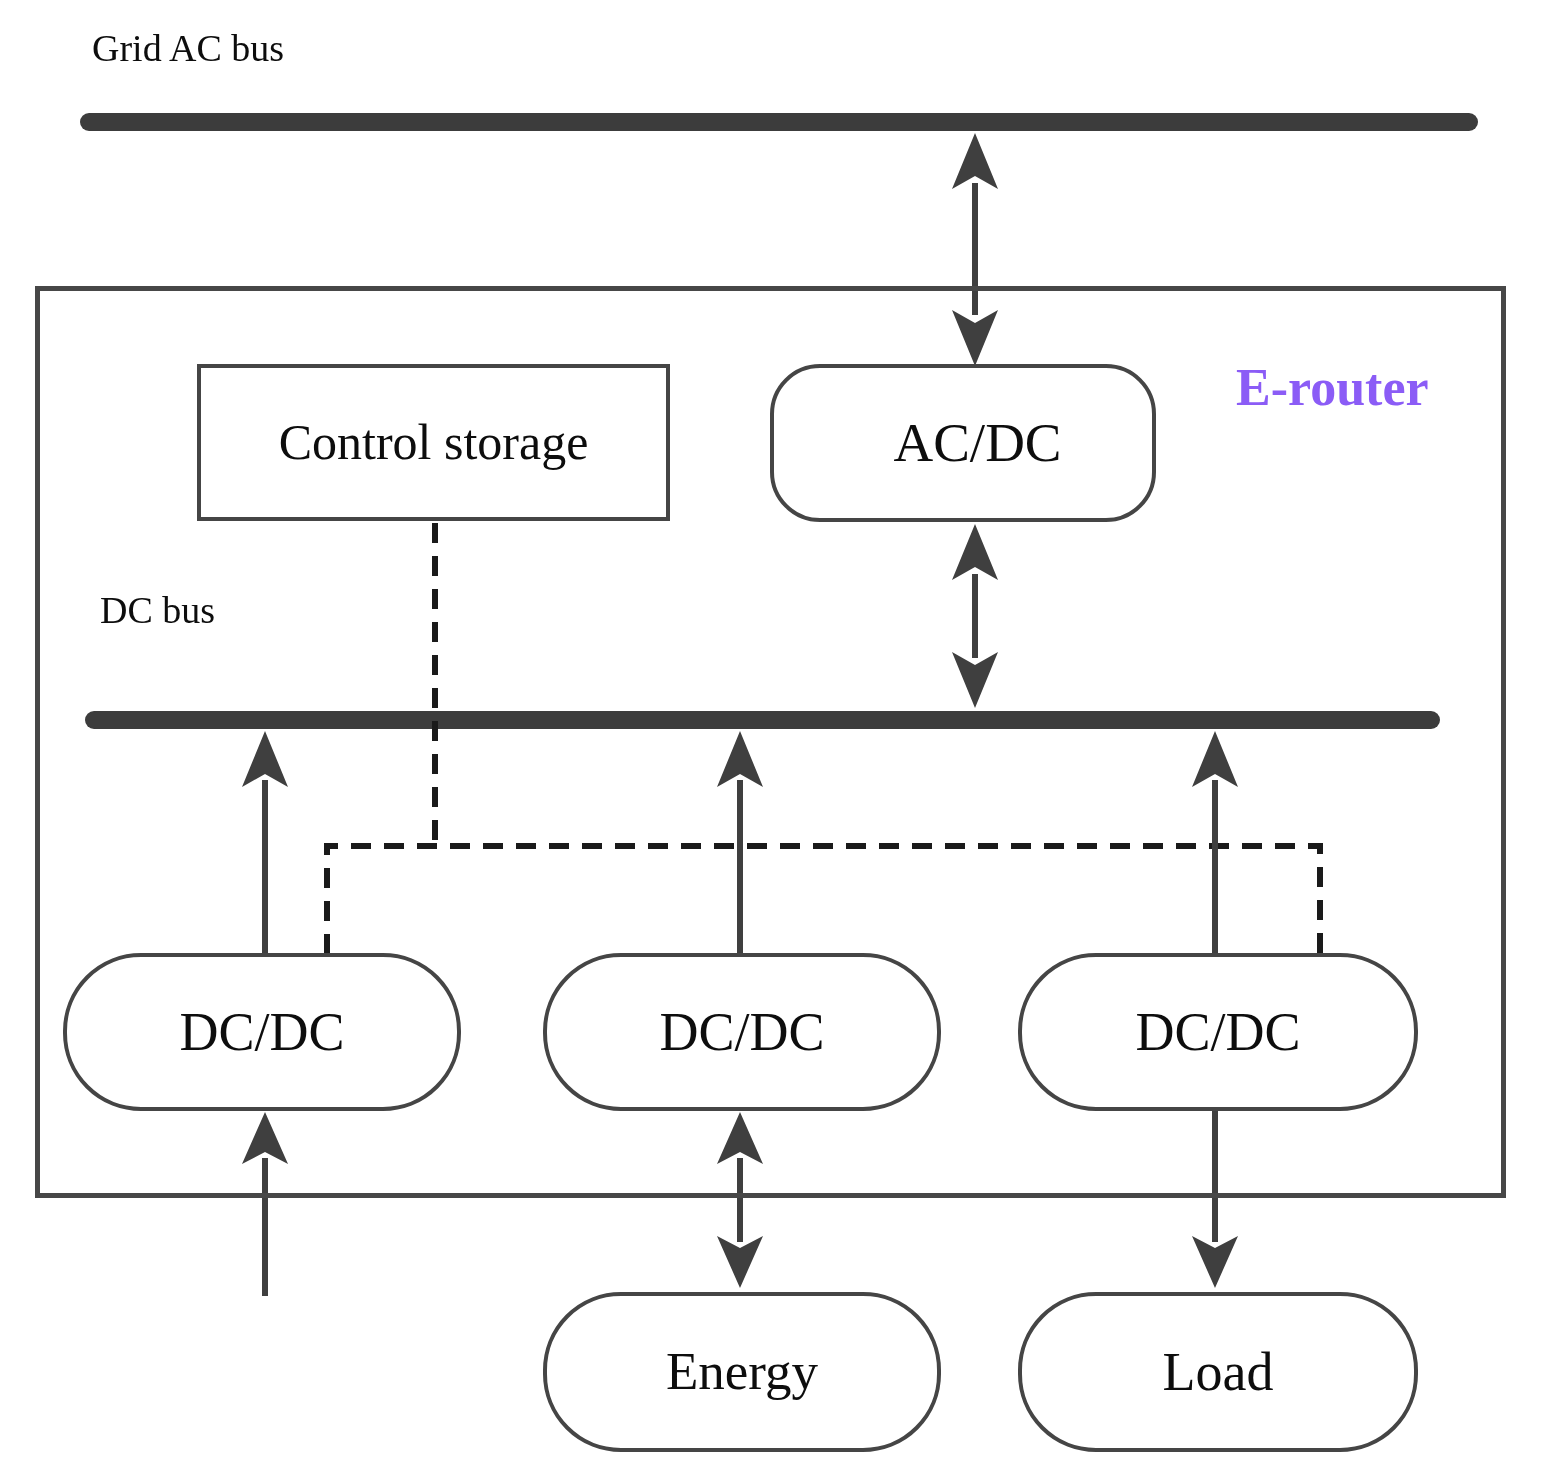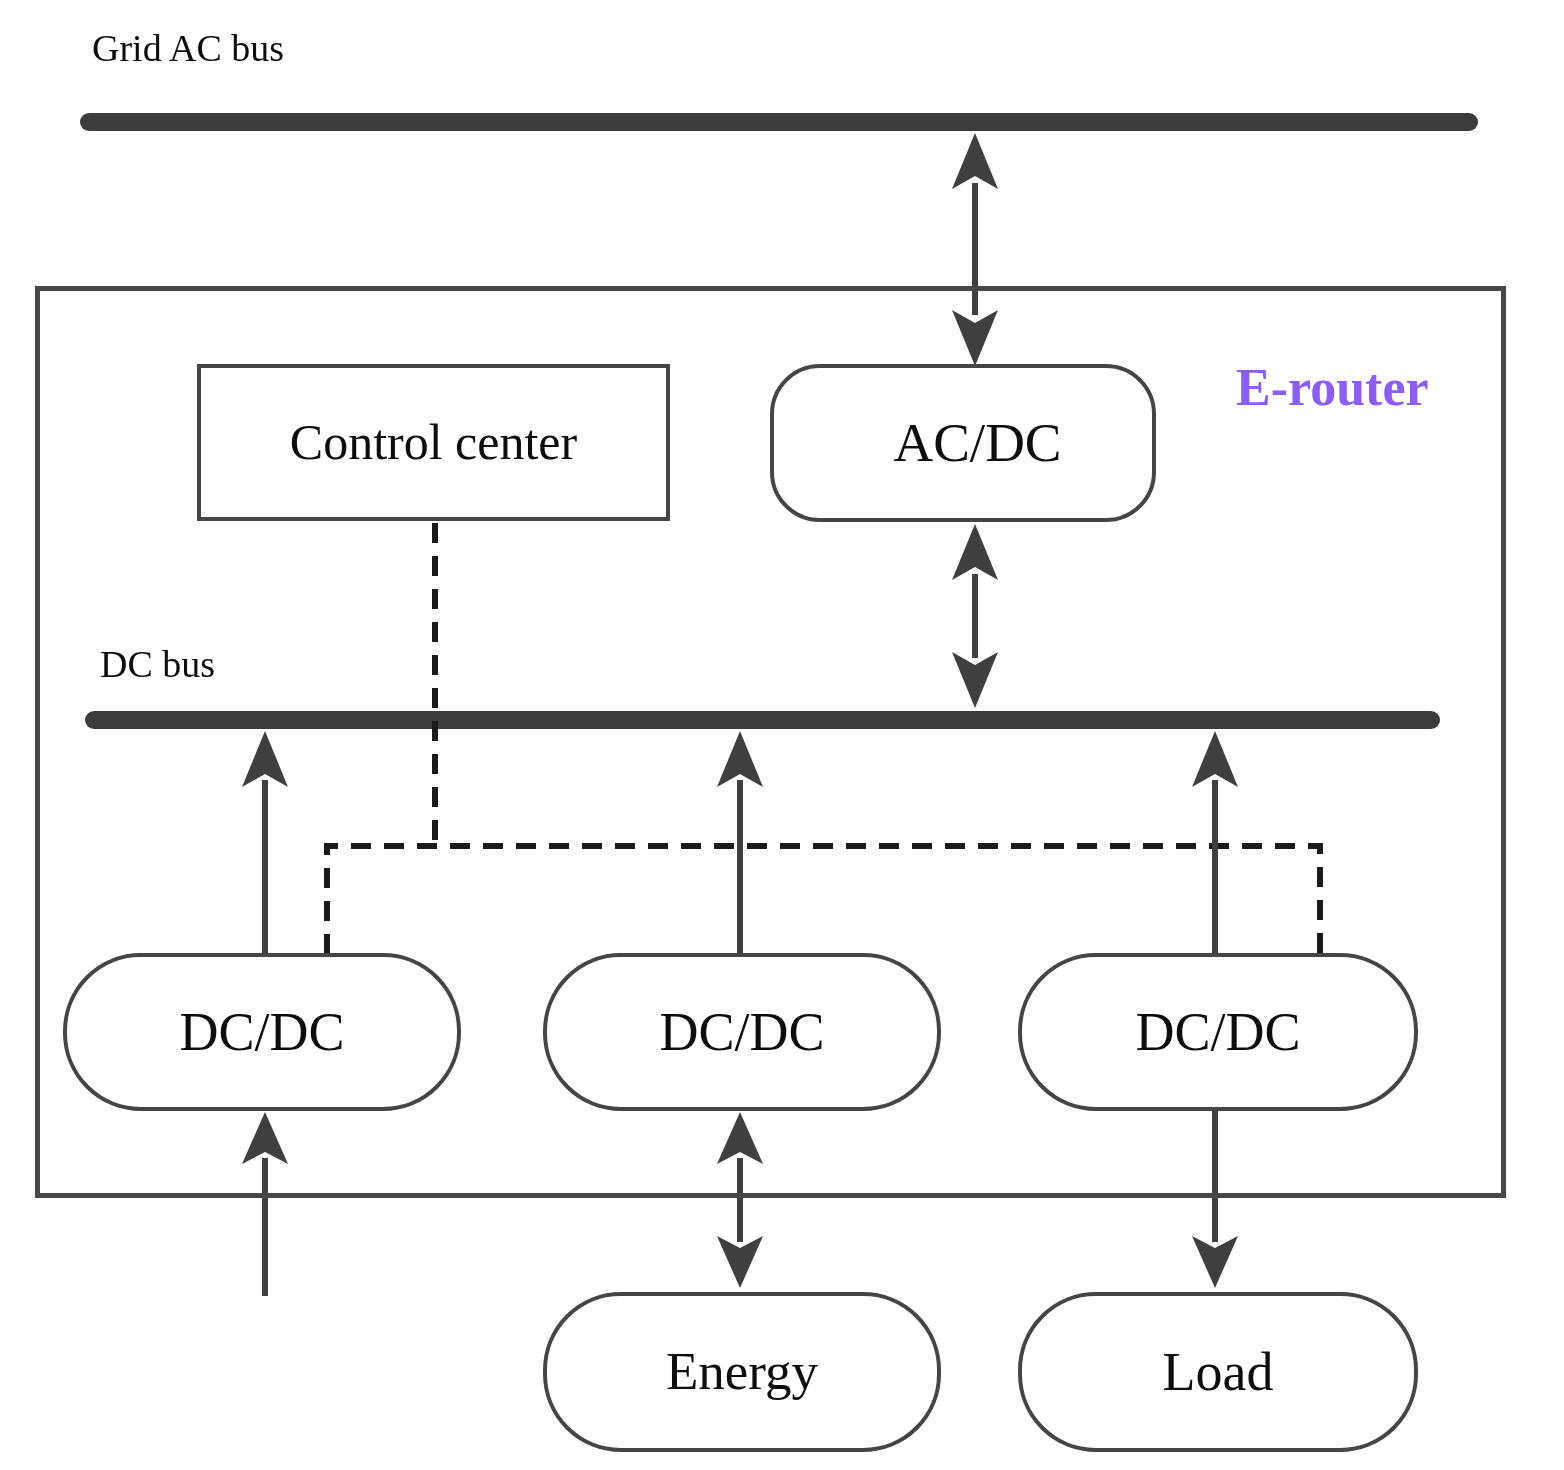--- a/index.html
+++ b/index.html
@@ -24,21 +24,21 @@
     height: 1470px;
   }
   .bus-label {
     position: absolute;
     font-size: 38px;
     line-height: 1.1;
     white-space: nowrap;
     color: #0d0d0d;
   }
   .grid-bus-label { left: 92px;  top: 28px; }
-  .dc-bus-label   { left: 100px; top: 644px; }
+  .dc-bus-label   { left: 100px; top: 590px; }
 
   .e-router-box {
     position: absolute;
     left: 35px;
     top: 286px;
     width: 1471px;
     height: 912px;
     border: 5px solid #474747;
     box-sizing: border-box;
     background: transparent;
@@ -151,21 +151,21 @@
     </g>
   </svg>
 
   <div class="bus-label grid-bus-label">Grid AC bus</div>
   <div class="bus-label dc-bus-label">DC bus</div>
 
   <div class="e-router-box"></div>
   <div class="e-router-label">E-router</div>
 
   <div class="node rect-node control-center">
-    <span>Control center</span>
+    <span>Control storage</span>
   </div>
 
   <div class="node pill-node ac-dc">
     <span>AC/DC</span>
   </div>
 
   <div class="node stadium-node dc-dc-1">
     <span>DC/DC</span>
   </div>
   <div class="node stadium-node dc-dc-2">

